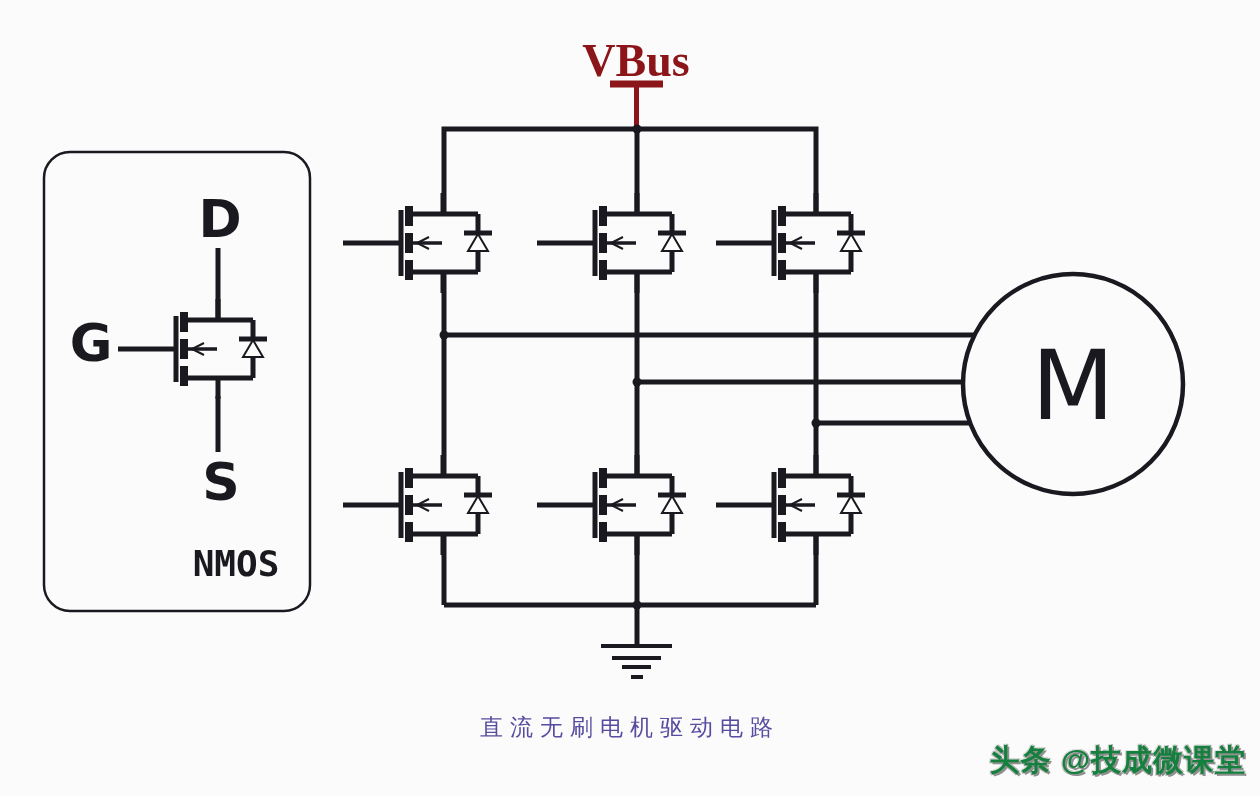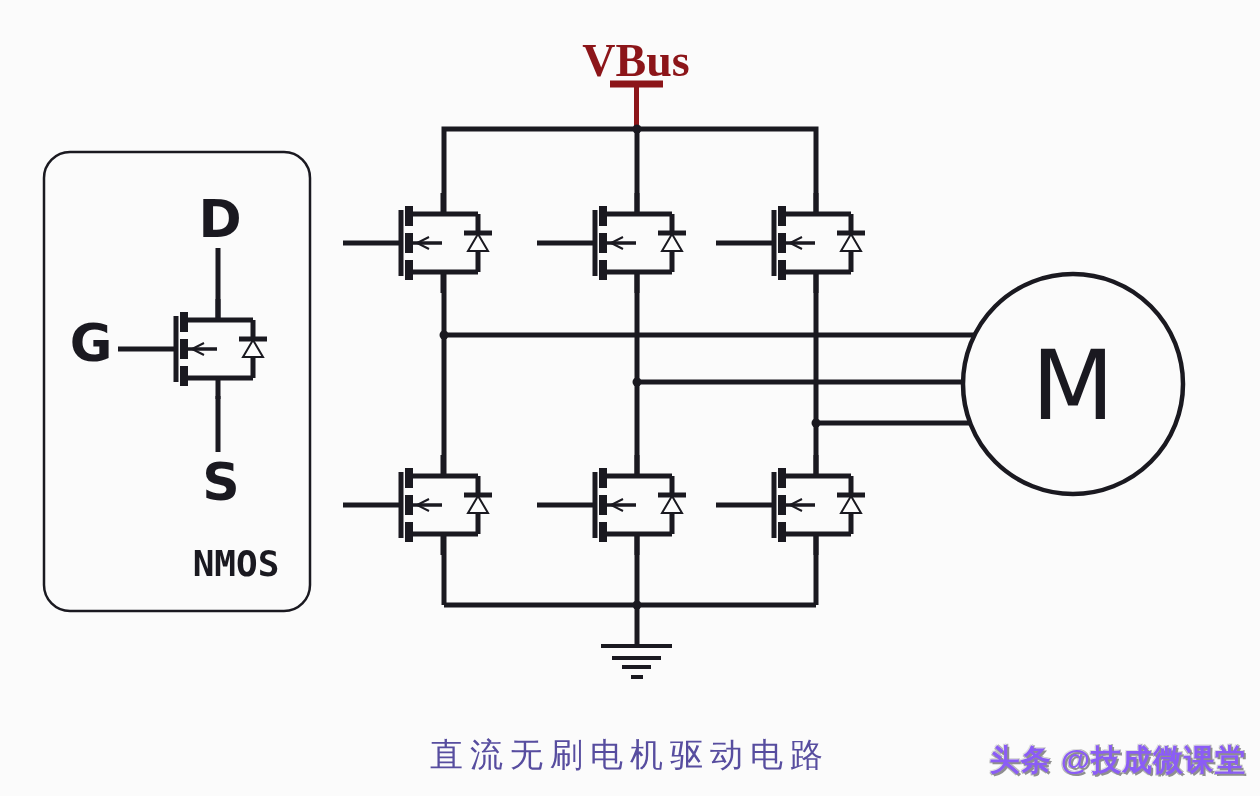--- a/index.html
+++ b/index.html
@@ -24,26 +24,26 @@
   .vbus-label{font-family:"Liberation Serif",serif;font-weight:bold;font-size:46px;
               fill:var(--red);text-anchor:middle;}
   .motor-label{font-family:"DejaVu Sans",sans-serif;font-weight:500;font-size:96px;
               fill:var(--ink);text-anchor:middle;}
   .legend-letter{font-family:"DejaVu Sans",sans-serif;font-weight:bold;font-size:52px;
               fill:var(--ink);text-anchor:middle;}
   .legend-nmos{font-family:"DejaVu Sans Mono",monospace;font-weight:bold;font-size:36px;
               fill:var(--ink);text-anchor:middle;}
 
   .caption{
-    position:absolute;left:400px;top:733px;width:460px;text-align:center;
-    font-size:33px;font-weight:400;letter-spacing:7px;color:var(--caption-color);
+    position:absolute;left:400px;top:712px;width:460px;text-align:center;
+    font-size:23px;font-weight:400;letter-spacing:7px;color:var(--caption-color);
   }
   .watermark{
     position:absolute;right:14px;top:740px;width:400px;text-align:right;
-    font-size:30px;font-weight:bold;color:#8b5cf6;letter-spacing:1px;
+    font-size:30px;font-weight:bold;color:#15803d;letter-spacing:1px;
     text-shadow:2px 2px 0 #8f8f8f,-1px -1px 0 #dedede,1px -1px 0 #b5b5b5,-1px 1px 0 #b5b5b5;
   }
 </style>
 </head>
 <body>
 
 <div class="stage">
 
   <svg width="1260" height="796" viewBox="0 0 1260 796">
 

